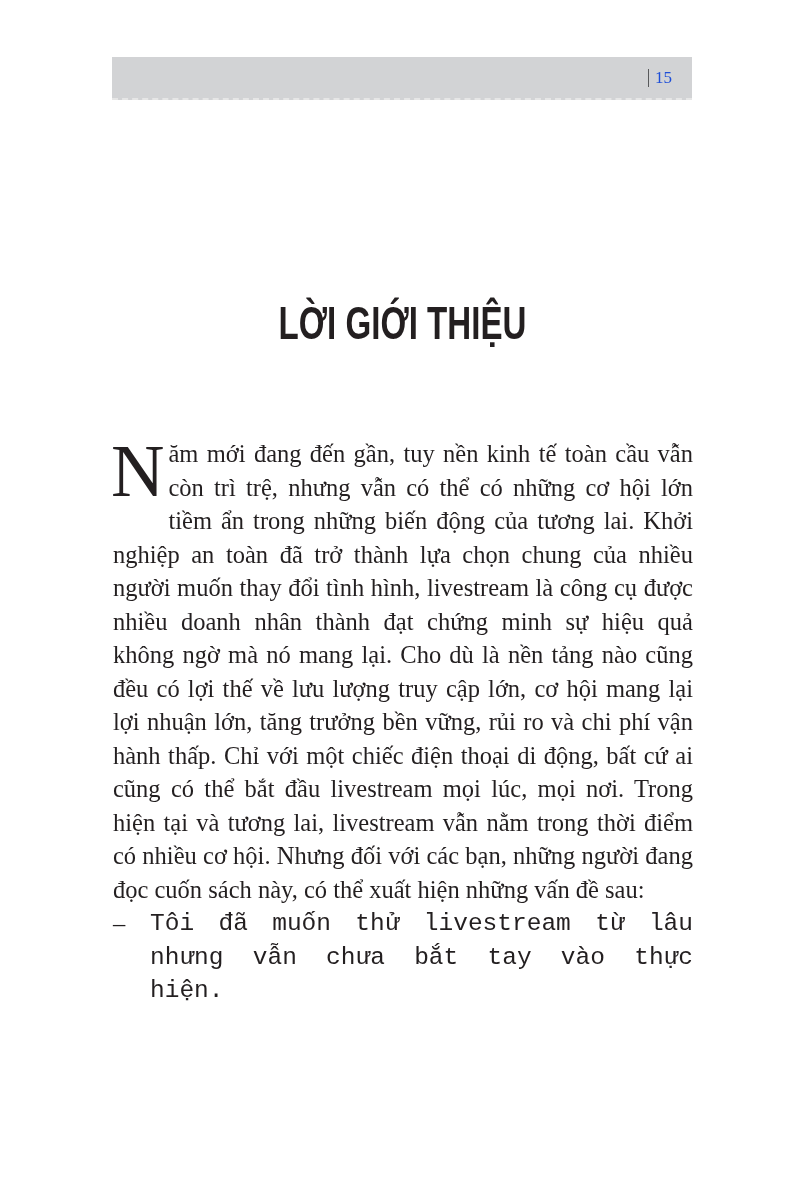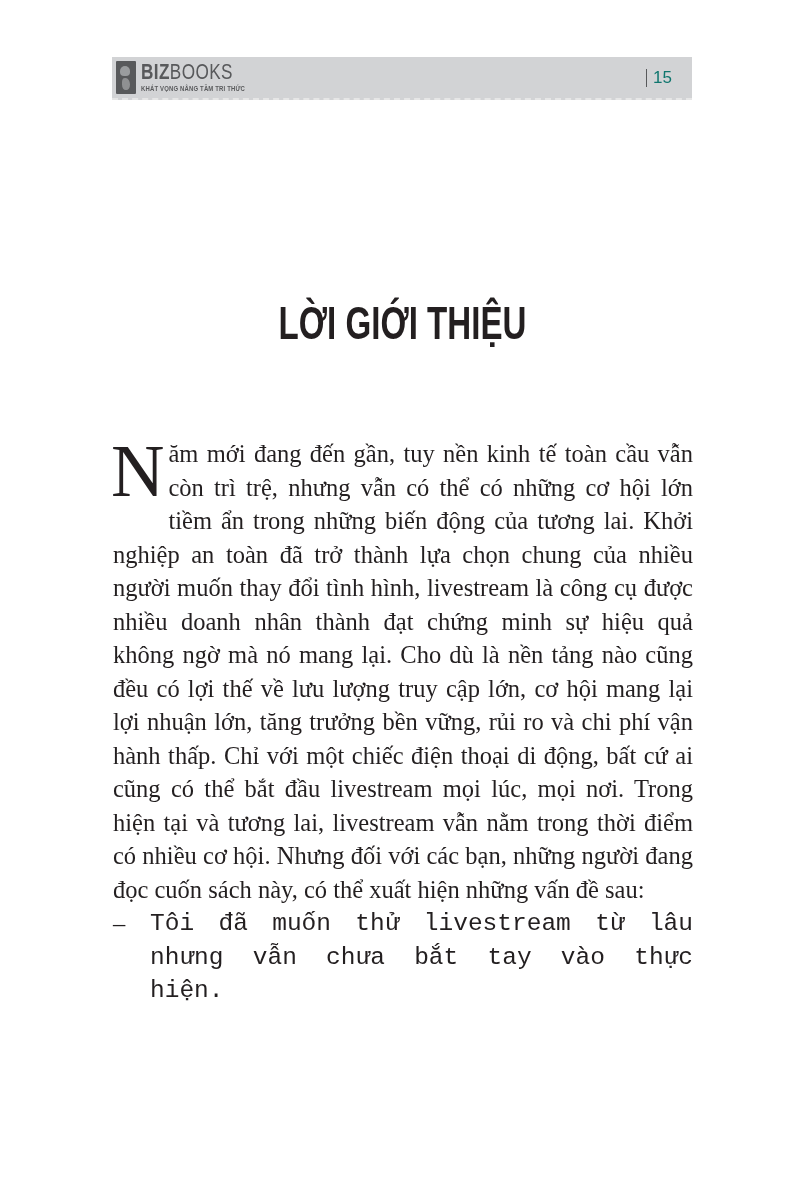--- a/index.html
+++ b/index.html
@@ -82,23 +82,23 @@
       letter-spacing: 0.2px;
       transform: scaleX(0.85);
       transform-origin: left center;
       white-space: nowrap;
       margin-top: 2px;
     }
     .page-number {
       position: absolute;
       right: 20px;
       top: 11px;
-      font-family: Liberation Sans, sans-serif;
+      font-family: Liberation Serif, serif;
       font-size: 17px;
-      color: #0f766e;
+      color: #1d4ed8;
       display: flex;
       align-items: center;
     }
     .page-sep {
       display: inline-block;
       width: 1.5px;
       height: 18px;
       background: #58595b;
       margin-right: 6px;
     }
@@ -151,27 +151,20 @@
     .bullet-text {
       flex: 1;
       text-align: justify;
       font-family: Liberation Mono, monospace;
     }
   </style>
 </head>
 <body>
 
 <div class="header-bar">
-  <div class="logo">
-    <div class="logo-icon"></div>
-    <div class="logo-text">
-      <div class="logo-brand"><span class="bold">BIZ</span><span>BOOKS</span></div>
-      <div class="logo-tagline">KHÁT VỌNG NÂNG TẦM TRI THỨC</div>
-    </div>
-  </div>
   <div class="page-number">
     <span class="page-sep"></span>
     <span>15</span>
   </div>
 </div>
 
 <div class="chapter-title">LỜI GIỚI THIỆU</div>
 
 <div class="body-text">
   <p><span class="drop-cap">N</span><span>ăm mới đang đến gần, tuy nền kinh tế toàn cầu vẫn còn trì trệ, nhưng vẫn có thể có những cơ hội lớn tiềm ẩn trong những biến động của tương lai. Khởi nghiệp an toàn đã trở thành lựa chọn chung của nhiều người muốn thay đổi tình hình, livestream là công cụ được nhiều doanh nhân thành đạt chứng minh sự hiệu quả không ngờ mà nó mang lại. Cho dù là nền tảng nào cũng đều có lợi thế về lưu lượng truy cập lớn, cơ hội mang lại lợi nhuận lớn, tăng trưởng bền vững, rủi ro và chi phí vận hành thấp. Chỉ với một chiếc điện thoại di động, bất cứ ai cũng có thể bắt đầu livestream mọi lúc, mọi nơi. Trong hiện tại và tương lai, livestream vẫn nằm trong thời điểm có nhiều cơ hội. Nhưng đối với các bạn, những người đang đọc cuốn sách này, có thể xuất hiện những vấn đề sau:</span></p>

